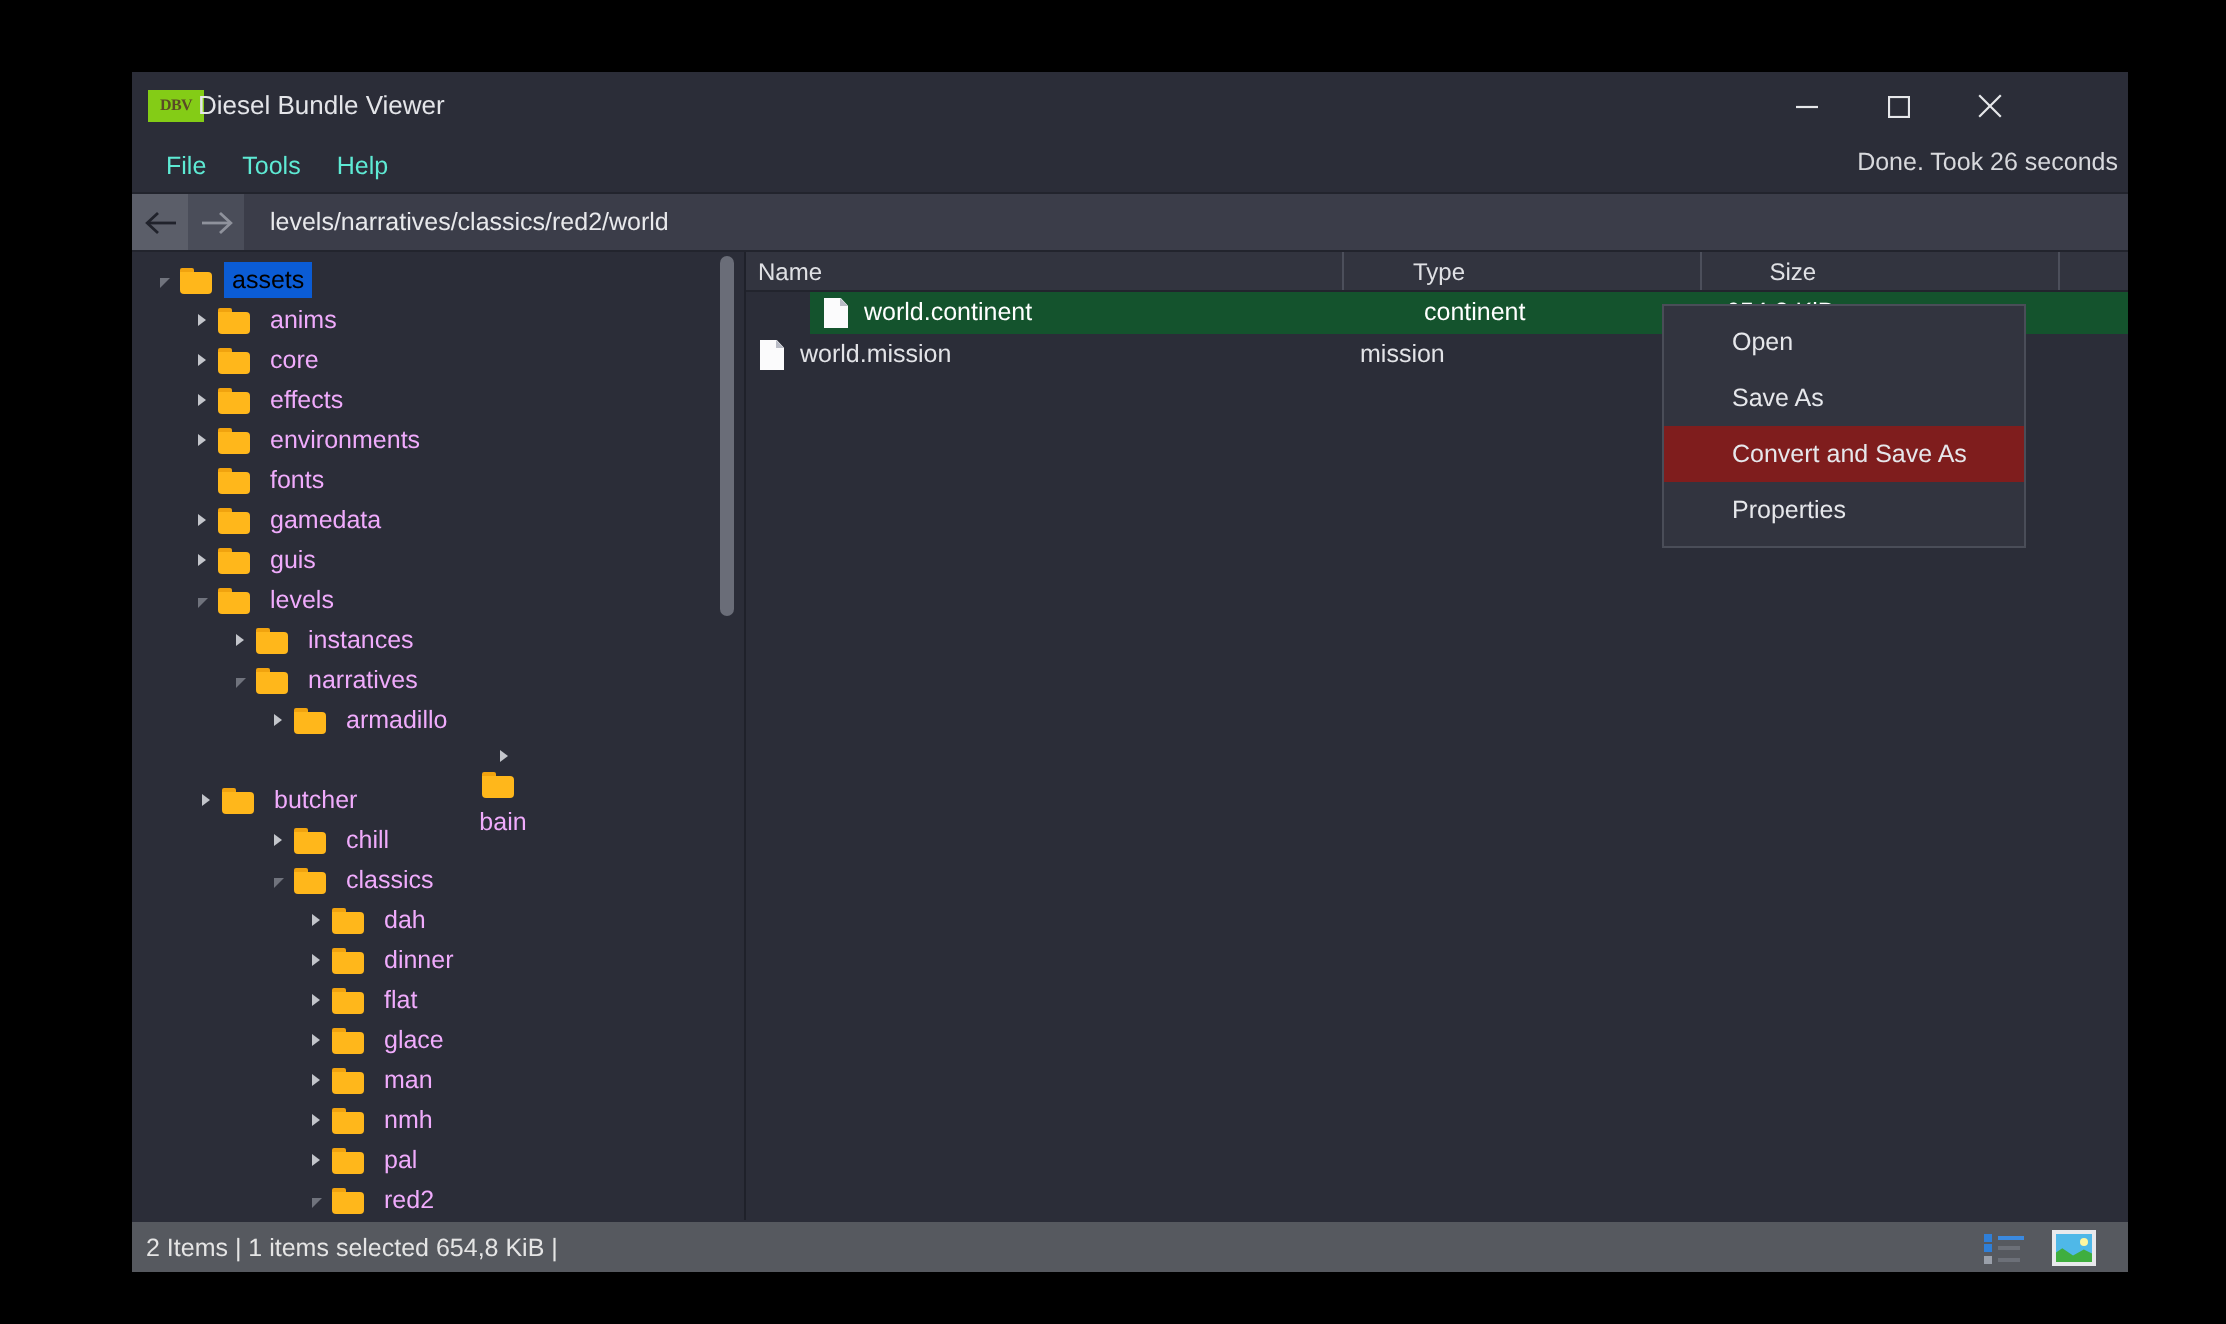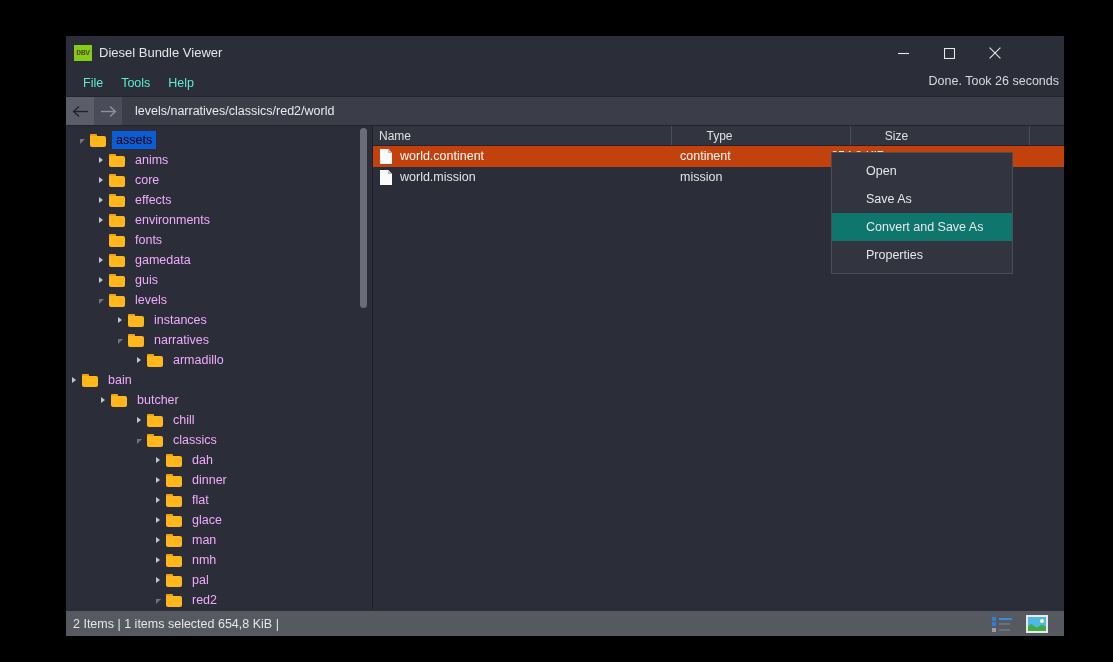--- a/index.html
+++ b/index.html
@@ -18,27 +18,27 @@
   }
 
   
   #titlebar {
     height: 34px; position: relative;
     background: #2b2d38;
     flex: 0 0 34px;
   }
   #app-icon {
     position: absolute; left: 8px; top: 9px;
-    width: 18px; height: 16px;
+    width: 28px; height: 16px;
     background: #84cc16;
     color: #5a4a26;
     font-size: 8px; font-weight: bold;
     line-height: 16px; text-align: center;
     letter-spacing: -0.3px;
-    font-family: Liberation Mono, monospace;
+    font-family: Liberation Serif, serif;
   }
   #app-title {
     position: absolute; left: 33px; top: 8px;
     color: #e4e5e9; font-size: 13px; line-height: 18px;
     white-space: nowrap;
   }
   .wbtn {
     position: absolute; top: 0; width: 46px; height: 34px;
     display: flex; align-items: center; justify-content: center;
     color: #e6e7ea;
@@ -167,21 +167,21 @@
     border-right: 1px solid #4c4f5b;
   }
   .col-name { width: 301px; }
   .col-type { width: 151px; }
   .col-size { width: 152px; }
   .col-pad  { flex: 1; border-right: none; }
 
   .file-row {
     display: flex; height: 21px; align-items: center;
   }
-  .file-row.sel { background: #c2410c; }
+  .file-row.sel { background: #14532d; margin-left: 32px; }
   .fcell {
     font-size: 12.5px; color: #e2e3e7;
     line-height: 21px; white-space: nowrap; overflow: hidden;
   }
   .fcell.c-name {
     width: 301px; padding-left: 7px;
     display: flex; align-items: center;
   }
   .fcell.c-type { width: 151px; padding-left: 6px; }
   .fcell.c-size { width: 152px; padding-left: 6px; }
@@ -207,21 +207,21 @@
     border: 1px solid #4a4d58;
     padding: 4px 0;
     z-index: 50;
   }
   .ctx-item {
     height: 28px; line-height: 28px;
     padding-left: 34px;
     color: #e6e7eb; font-size: 12.5px;
     white-space: nowrap;
   }
-  .ctx-item.hl { background: #0f766e; }
+  .ctx-item.hl { background: #7f1d1d; }
 
   
   #statusbar {
     height: 26px; flex: 0 0 26px;
     background: #56595f;
     display: flex; align-items: center;
     position: relative;
     border-top: 1px solid #2b2d38;
   }
   #status-text {
@@ -359,21 +359,21 @@
           <div class="tree-row" style="padding-left: 46px;">
             <span class="twisty tw-expanded"></span>
             <span class="folder"></span>
             <span class="tree-label">narratives</span>
           </div>
           <div class="tree-row" style="padding-left: 65px;">
             <span class="twisty tw-collapsed"></span>
             <span class="folder"></span>
             <span class="tree-label">armadillo</span>
           </div>
-          <div class="tree-row" style="">
+          <div class="tree-row" style="padding-left: 65px; flex-direction: column;">
             <span class="twisty tw-collapsed"></span>
             <span class="folder"></span>
             <span class="tree-label">bain</span>
           </div>
           <div class="tree-row" style="padding-left: 29px;">
             <span class="twisty tw-collapsed"></span>
             <span class="folder"></span>
             <span class="tree-label">butcher</span>
           </div>
           <div class="tree-row" style="padding-left: 65px; text-align: right;">

